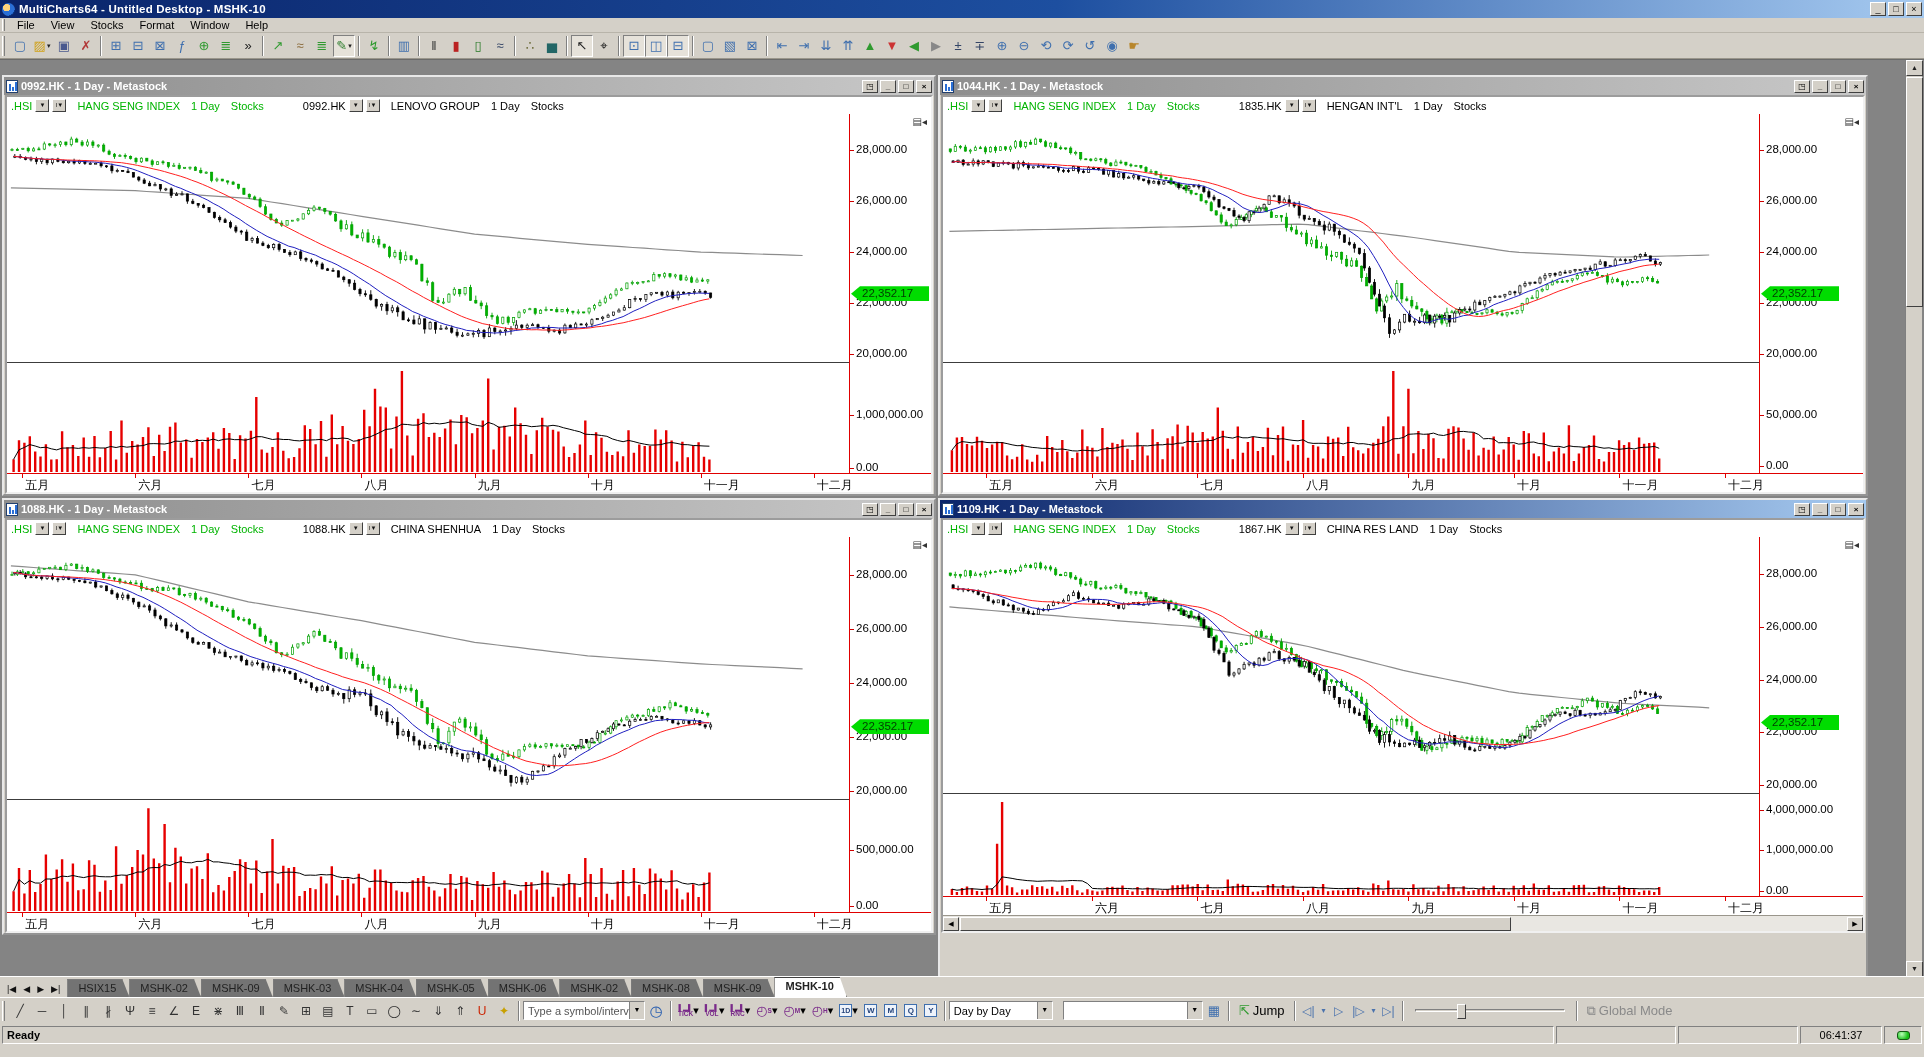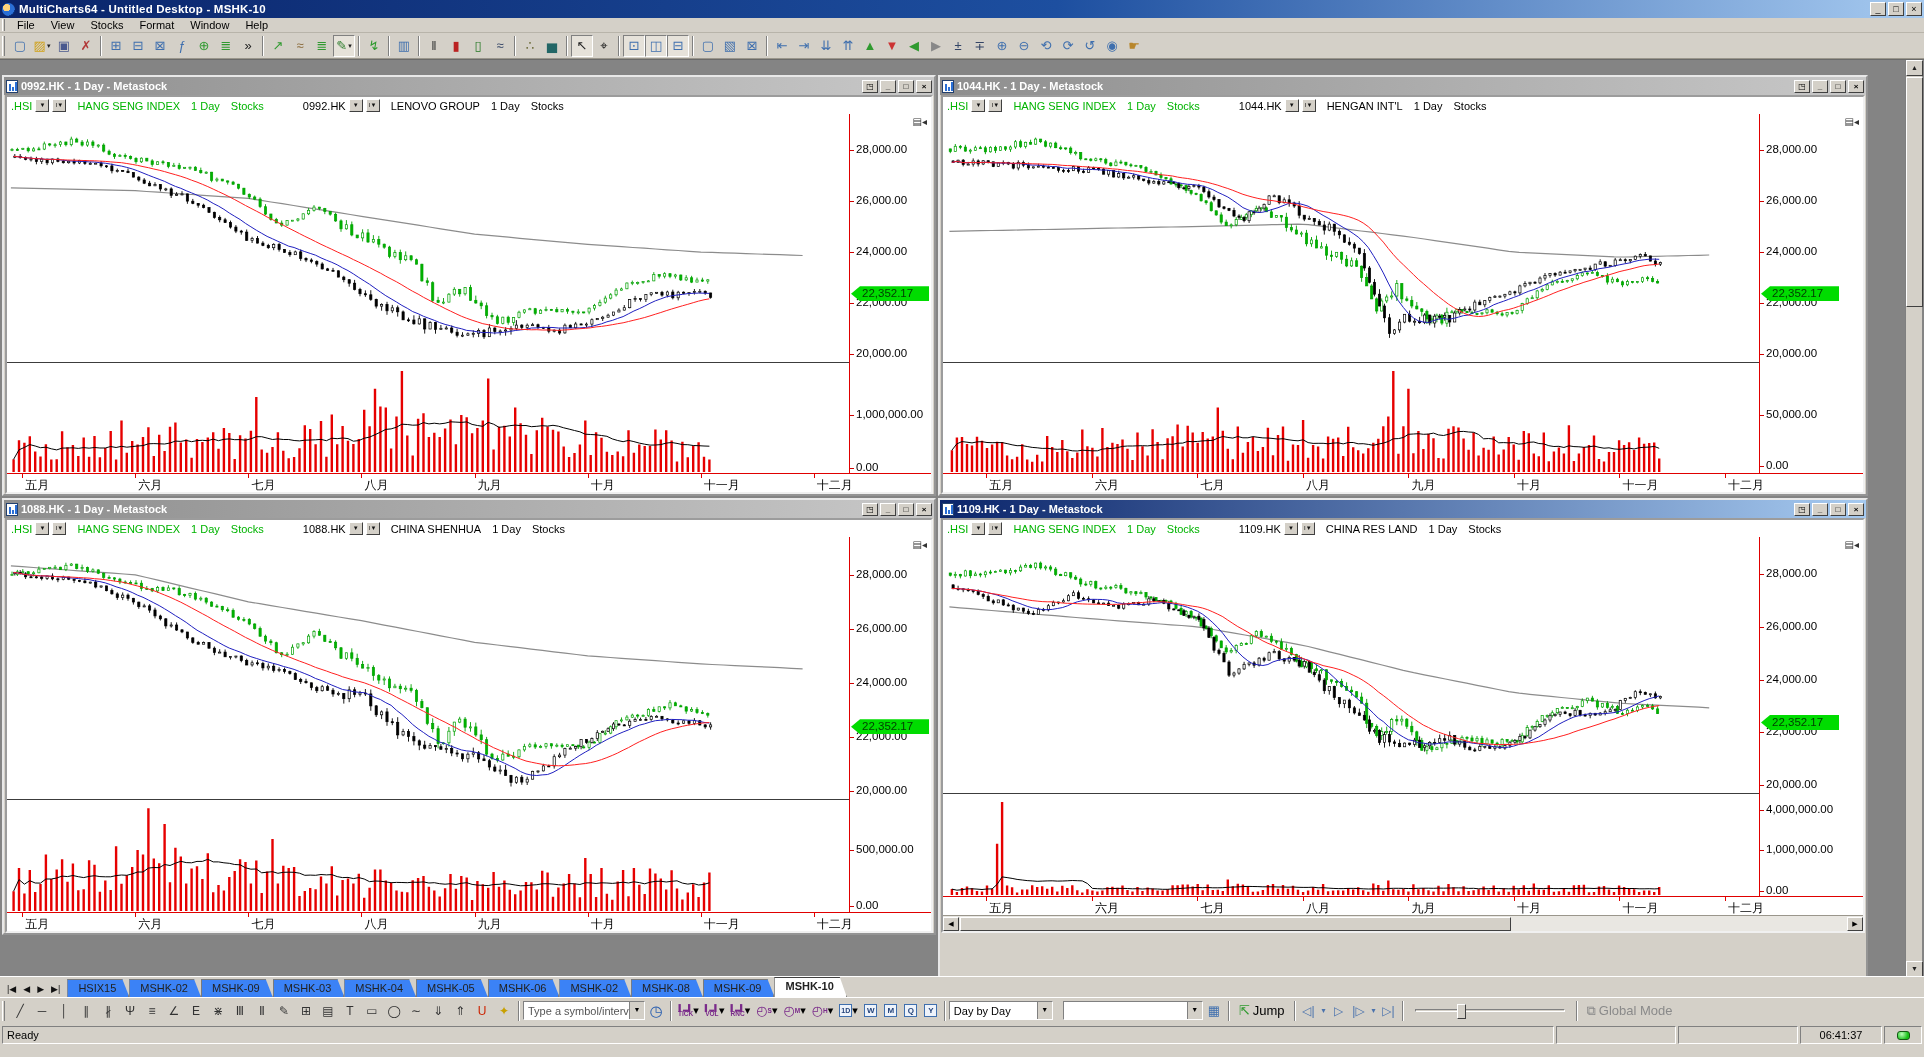--- a/index.html
+++ b/index.html
@@ -67,21 +67,21 @@
   .hscroll { position:relative; height:16px; background:#e9e7e2; border-top:1px solid #9a968c; }
   .hs-btn { position:absolute; top:1px; width:16px; height:14px; background:#d4d0c8; border:1px solid;
     border-color:#fff #404040 #404040 #fff; font-size:7px; line-height:12px; text-align:center; }
   .hs-thumb { position:absolute; top:1px; height:14px; background:#d4d0c8; border:1px solid; border-color:#fff #404040 #404040 #fff; }
 
   
   #tabbar { position:absolute; left:0; top:976px; width:1924px; height:21px; background:#d4d0c8;
     border-top:1px solid #fff; display:flex; align-items:flex-end; }
   .tabnav { display:flex; gap:1px; margin:0 4px 2px 4px; }
   .tabnav span { font-size:9px; padding:1px 3px; color:#111; }
-  .sheet-tab { height:18px; padding:2px 12px 0 10px; background:#3b82f6; border:1px solid #7a7a7a; border-bottom:none;
+  .sheet-tab { height:18px; padding:2px 12px 0 10px; background:#737373; border:1px solid #7a7a7a; border-bottom:none;
     clip-path:polygon(0 0, calc(100% - 7px) 0, 100% 100%, 0 100%); font-size:11px; color:#222; }
   .sheet-tab.active { background:#fff; font-weight:bold; height:20px; border-color:#404040; }
 
   
   #btoolbar { position:absolute; left:0; top:997px; width:1924px; height:26px; background:#d4d0c8;
     border-top:1px solid #fff; display:flex; align-items:center; }
   .combo { height:19px; background:#fff; border:1px solid; border-color:#808080 #fff #fff #808080;
     display:flex; align-items:center; font-size:11px; }
   .combo .val { padding:0 4px; flex:1; white-space:nowrap; overflow:hidden; }
   .combo .cbtn { width:15px; height:100%; background:#d4d0c8; border-left:1px solid #808080;
@@ -91,21 +91,21 @@
   .ilabel { font-size:6.5px; font-weight:bold; color:#7a2a8a; line-height:6px; text-align:center; }
   .cal { width:13px; height:13px; border:1px solid #3f6fae; background:#eef3fb; font-size:8px; line-height:11px;
     text-align:center; color:#24437a; font-weight:bold; }
   .slider-track { width:150px; height:3px; border:1px solid; border-color:#808080 #fff #fff #808080; position:relative; margin:0 8px; }
   .slider-thumb { position:absolute; top:-6px; left:28%; width:9px; height:15px; background:#d4d0c8;
     border:1px solid; border-color:#fff #404040 #404040 #fff; }
   #statusbar { position:absolute; left:0; top:1023px; width:1924px; height:24px; background:#d4d0c8;
     display:flex; align-items:center; gap:2px; padding:2px; }
   .spane { height:18px; border:1px solid; border-color:#808080 #fff #fff #808080; display:flex;
     align-items:center; padding:0 4px; font-size:11px; }
-  .spane.grow { flex:1; }
+  .spane.grow { flex:1;font-weight:bold; }
   #led { width:13px; height:9px; border-radius:3px; background:radial-gradient(circle at 35% 30%,#baffba,#19c119 70%);
     border:1px solid #135a13; margin:0 auto; }
 </style>
 </head>
 <body>
 
 <div id="titlebar">
   <span id="app-icon"></span>
   <span id="app-title">MultiCharts64 - Untitled Desktop - MSHK-10</span>
   <span class="winbtns">
@@ -551,21 +551,21 @@
         </span>
       </div>
       <div class="cclient" style="height: 399px;">
         <div class="legend">
           <span class="lgreen">.HSI</span>
           <span class="lbtn">▼</span>
           <span class="lbtn">I▼</span>
           <span class="lgreen lgap">HANG SENG INDEX</span>
           <span class="lgreen lgap">1 Day</span>
           <span class="lgreen lgap">Stocks</span>
-          <span class="lblack lbig-gap">1044.HK</span>
+          <span class="lblack lbig-gap">1835.HK</span>
           <span class="lbtn">▼</span>
           <span class="lbtn">I▼</span>
           <span class="lblack lgap">HENGAN INT'L</span>
           <span class="lblack lgap">1 Day</span>
           <span class="lblack lgap">Stocks</span>
         </div>
         <div class="chartrow" style="height: 359px;">
           <svg width="818" height="248" style="position:absolute;left:0;top:0">
             <polyline points="6.4,117.3 17.0,117.1 27.5,116.9 38.1,116.7 48.6,116.5 59.2,116.3 69.7,116.1 80.3,115.9 90.8,115.7 101.4,115.5 111.9,115.3 122.5,115.1 133.0,114.8 143.6,114.6 154.2,114.4 164.7,114.2 175.3,114.0 185.8,113.8 196.4,113.6 206.9,113.4 217.5,113.2 228.0,113.0 238.6,112.8 249.1,112.6 259.7,112.4 270.2,112.1 280.8,111.9 291.3,111.6 301.9,111.3 312.4,111.1 323.0,110.8 333.5,110.6 344.1,110.3 354.6,110.1 365.2,110.6 375.7,111.9 386.3,113.1 396.9,114.4 407.4,115.7 418.0,117.0 428.5,118.2 439.1,119.5 449.6,120.8 460.2,122.1 470.7,123.5 481.3,125.0 491.8,126.6 502.4,128.1 512.9,129.6 523.5,131.2 534.0,132.7 544.6,134.2 555.1,135.8 565.7,137.3 576.2,138.3 586.8,138.8 597.3,139.3 607.9,139.9 618.4,140.4 629.0,140.9 639.6,141.4 650.1,141.9 660.7,142.4 671.2,142.9 681.8,143.0 692.3,142.8 702.9,142.5 713.4,142.3 724.0,142.0 734.5,141.8 745.1,141.5 755.6,141.3 766.2,141.0 " fill="none" stroke="#8c8c8c" stroke-width="1.2"></polyline>
             <path d="M7.3 34.7V39.2M12.3 30.0V37.5M17.4 31.0V35.2M22.4 30.8V37.7M27.4 34.8V39.7M32.4 31.7V36.8M37.4 31.9V34.7M42.4 31.9V40.2M47.5 32.3V38.6M52.5 31.7V39.1M57.5 32.0V36.7M62.5 32.4V37.0M67.5 31.5V37.9M72.5 26.1V34.9M77.6 25.6V34.1M82.6 27.7V34.5M87.6 25.7V30.6M92.6 23.6V30.9M97.6 24.9V29.1M102.6 26.0V33.3M107.6 28.4V34.3M112.7 27.6V34.2M117.7 31.5V36.0M122.7 33.6V36.1M127.7 32.4V40.6M132.7 36.7V41.4M137.7 38.1V46.5M142.8 44.6V45.7M147.8 44.1V47.5M152.8 43.5V47.3M157.8 44.0V48.2M162.8 43.8V50.8M167.8 48.0V52.6M172.9 45.4V52.2M177.9 45.8V50.2M182.9 47.9V52.2M187.9 49.2V53.3M192.9 50.8V52.7M197.9 51.0V55.1M203.0 52.1V58.3M208.0 55.2V57.9M213.0 56.7V61.2M218.0 58.5V65.2M223.0 63.3V65.9M228.0 62.7V70.7M233.0 69.2V73.3M238.1 70.6V74.2M243.1 70.6V79.2M248.1 75.6V81.3M253.1 78.7V81.2M258.1 79.3V87.6M263.1 86.3V90.7M268.2 87.0V97.6M273.2 96.6V101.8M278.2 98.3V110.3M283.2 105.6V111.8M288.2 109.4V114.4M293.2 103.0V112.3M298.3 100.7V105.9M303.3 98.9V105.8M308.3 96.4V103.2M313.3 91.7V98.6M318.3 93.7V96.8M323.3 92.4V98.0M328.4 95.1V103.8M333.4 101.0V103.6M338.4 101.2V107.8M343.4 98.8V117.5M348.4 110.3V118.2M353.4 111.6V120.5M358.5 117.4V122.9M363.5 115.9V132.4M368.5 123.0V132.8M373.5 121.6V134.1M378.5 128.2V134.4M383.5 129.8V145.9M388.5 136.6V147.2M393.6 138.3V144.0M398.6 137.6V149.8M403.6 141.0V153.2M408.6 143.5V153.0M413.6 144.1V153.0M418.6 151.5V167.8M423.7 159.2V172.0M428.7 170.2V185.1M433.7 183.4V199.7M438.7 184.4V197.4M443.7 180.5V189.1M448.7 177.4V185.5M453.8 166.0V187.0M458.8 169.3V189.2M463.8 182.3V187.5M468.8 182.1V194.3M473.8 188.0V195.4M478.8 194.0V202.3M483.9 195.6V210.0M488.9 201.6V209.5M493.9 199.6V208.2M498.9 200.0V211.2M503.9 193.7V212.8M508.9 195.9V198.4M513.9 194.5V199.8M519.0 195.2V199.9M524.0 196.9V198.9M529.0 196.8V199.9M534.0 199.1V201.2M539.0 198.6V201.3M544.0 194.6V200.5M549.1 194.8V198.4M554.1 196.9V201.4M559.1 197.6V202.5M564.1 198.4V203.3M569.1 197.5V200.9M574.1 195.7V200.5M579.2 188.8V199.4M584.2 183.6V190.9M589.2 181.2V185.0M594.2 175.8V186.0M599.2 173.8V178.2M604.2 170.0V176.3M609.3 165.7V171.3M614.3 166.2V169.6M619.3 165.0V168.7M624.3 165.8V168.9M629.3 164.5V168.6M634.3 158.9V166.3M639.3 157.6V162.8M644.4 158.6V161.7M649.4 156.3V159.2M654.4 156.6V162.5M659.4 161.2V163.6M664.4 159.2V170.6M669.4 162.8V169.6M674.5 163.8V168.3M679.5 166.6V173.2M684.5 165.7V172.2M689.5 167.4V169.4M694.5 167.2V169.4M699.5 162.7V169.0M704.6 161.9V167.2M709.6 162.1V168.4M714.6 165.2V169.5" stroke="#00a000" stroke-width="0.9" fill="none"></path>
@@ -1259,21 +1259,21 @@
         </span>
       </div>
       <div class="cclient" style="height: 415px;">
         <div class="legend">
           <span class="lgreen">.HSI</span>
           <span class="lbtn">▼</span>
           <span class="lbtn">I▼</span>
           <span class="lgreen lgap">HANG SENG INDEX</span>
           <span class="lgreen lgap">1 Day</span>
           <span class="lgreen lgap">Stocks</span>
-          <span class="lblack lbig-gap">1109.HK</span>
+          <span class="lblack lbig-gap">1867.HK</span>
           <span class="lbtn">▼</span>
           <span class="lbtn">I▼</span>
           <span class="lblack lgap">CHINA RES LAND</span>
           <span class="lblack lgap">1 Day</span>
           <span class="lblack lgap">Stocks</span>
         </div>
         <div class="chartrow" style="height: 359px;">
           <svg width="818" height="256" style="position:absolute;left:0;top:0">
             <polyline points="6.4,69.9 17.0,70.8 27.5,71.7 38.1,72.6 48.6,73.5 59.2,74.3 69.7,75.2 80.3,76.1 90.8,77.0 101.4,77.9 111.9,78.7 122.5,79.6 133.0,80.5 143.6,81.4 154.2,82.2 164.7,83.0 175.3,83.8 185.8,84.6 196.4,85.4 206.9,86.2 217.5,87.0 228.0,87.8 238.6,88.5 249.1,89.3 259.7,90.7 270.2,92.5 280.8,94.4 291.3,96.2 301.9,98.0 312.4,99.9 323.0,101.7 333.5,103.6 344.1,105.4 354.6,107.3 365.2,109.5 375.7,112.2 386.3,114.8 396.9,117.4 407.4,120.1 418.0,122.7 428.5,125.4 439.1,128.0 449.6,130.6 460.2,133.3 470.7,135.7 481.3,137.8 491.8,139.9 502.4,142.0 512.9,144.1 523.5,146.2 534.0,148.3 544.6,150.4 555.1,152.5 565.7,154.7 576.2,156.2 586.8,157.3 597.3,158.4 607.9,159.4 618.4,160.5 629.0,161.5 639.6,162.6 650.1,163.6 660.7,164.7 671.2,165.7 681.8,166.5 692.3,167.1 702.9,167.6 713.4,168.1 724.0,168.6 734.5,169.2 745.1,169.7 755.6,170.2 766.2,170.8 " fill="none" stroke="#8c8c8c" stroke-width="1.2"></polyline>
             <path d="M7.3 35.8V39.5M12.3 34.7V41.1M17.4 36.8V41.4M22.4 32.7V39.5M27.4 33.0V41.3M32.4 34.7V39.0M37.4 35.8V40.3M42.4 33.7V40.6M47.5 32.9V37.4M52.5 33.6V35.3M57.5 32.3V35.0M62.5 32.8V37.1M67.5 31.0V38.4M72.5 32.6V36.6M77.6 27.6V35.0M82.6 26.4V30.3M87.6 26.9V31.4M92.6 25.6V32.6M97.6 24.5V32.6M102.6 28.2V33.4M107.6 28.1V34.4M112.7 30.0V39.1M117.7 36.7V39.0M122.7 34.8V39.3M127.7 35.5V42.3M132.7 38.0V43.1M137.7 40.4V49.8M142.8 44.2V49.1M147.8 43.6V49.6M152.8 43.5V52.4M157.8 50.4V53.2M162.8 48.1V52.7M167.8 49.0V52.9M172.9 46.8V51.8M177.9 46.1V53.0M182.9 50.7V57.1M187.9 54.2V58.3M192.9 54.0V58.9M197.9 53.5V57.2M203.0 55.3V62.6M208.0 59.0V62.9M213.0 60.0V63.9M218.0 62.7V64.3M223.0 62.4V65.8M228.0 62.8V66.6M233.0 64.8V72.5M238.1 69.0V78.1M243.1 73.0V80.1M248.1 73.0V81.5M253.1 80.0V83.7M258.1 80.5V89.2M263.1 88.2V92.8M268.2 89.6V101.3M273.2 97.6V105.6M278.2 103.5V111.0M283.2 108.1V117.1M288.2 111.0V116.3M293.2 107.3V116.3M298.3 105.1V109.0M303.3 105.4V107.6M308.3 97.4V107.5M313.3 93.1V101.2M318.3 92.4V100.5M323.3 98.6V100.4M328.4 96.3V106.2M333.4 103.2V107.5M338.4 101.4V113.1M343.4 106.5V114.1M348.4 109.6V118.6M353.4 116.8V125.5M358.5 119.9V130.1M363.5 123.9V131.2M368.5 125.1V136.7M373.5 127.8V136.1M378.5 132.0V136.6M383.5 132.5V147.8M388.5 142.8V146.7M393.6 142.9V148.9M398.6 141.7V150.7M403.6 145.3V153.4M408.6 149.3V158.9M413.6 154.1V160.6M418.6 155.6V166.6M423.7 161.9V191.1M428.7 186.0V191.5M433.7 187.3V200.6M438.7 190.4V203.0M443.7 189.6V197.7M448.7 180.9V197.8M453.8 178.4V188.2M458.8 178.6V188.5M463.8 181.0V191.9M468.8 184.6V198.4M473.8 193.7V208.6M478.8 200.9V213.5M483.9 205.8V217.3M488.9 205.7V215.1M493.9 209.7V213.0M498.9 206.0V214.7M503.9 205.7V211.4M508.9 201.8V206.7M513.9 203.6V207.6M519.0 198.4V206.3M524.0 199.2V203.7M529.0 198.3V205.4M534.0 199.0V206.7M539.0 198.8V209.9M544.0 200.5V207.3M549.1 202.8V207.6M554.1 204.7V209.8M559.1 201.1V210.0M564.1 202.3V206.3M569.1 201.9V204.2M574.1 202.7V207.5M579.2 195.7V206.2M584.2 188.0V199.8M589.2 188.3V192.9M594.2 182.5V190.7M599.2 178.5V185.2M604.2 177.5V181.0M609.3 173.4V180.6M614.3 171.0V177.4M619.3 169.1V171.5M624.3 170.4V171.2M629.3 168.1V172.2M634.3 168.8V173.4M639.3 161.3V170.2M644.4 160.9V166.4M649.4 158.8V164.2M654.4 161.9V172.7M659.4 166.1V171.0M664.4 164.1V171.7M669.4 167.4V172.2M674.5 167.9V176.9M679.5 174.5V178.1M684.5 171.7V179.3M689.5 171.0V174.0M694.5 168.3V175.2M699.5 167.5V172.0M704.6 166.7V169.3M709.6 166.9V173.0M714.6 169.2V177.0" stroke="#00a000" stroke-width="0.9" fill="none"></path>

